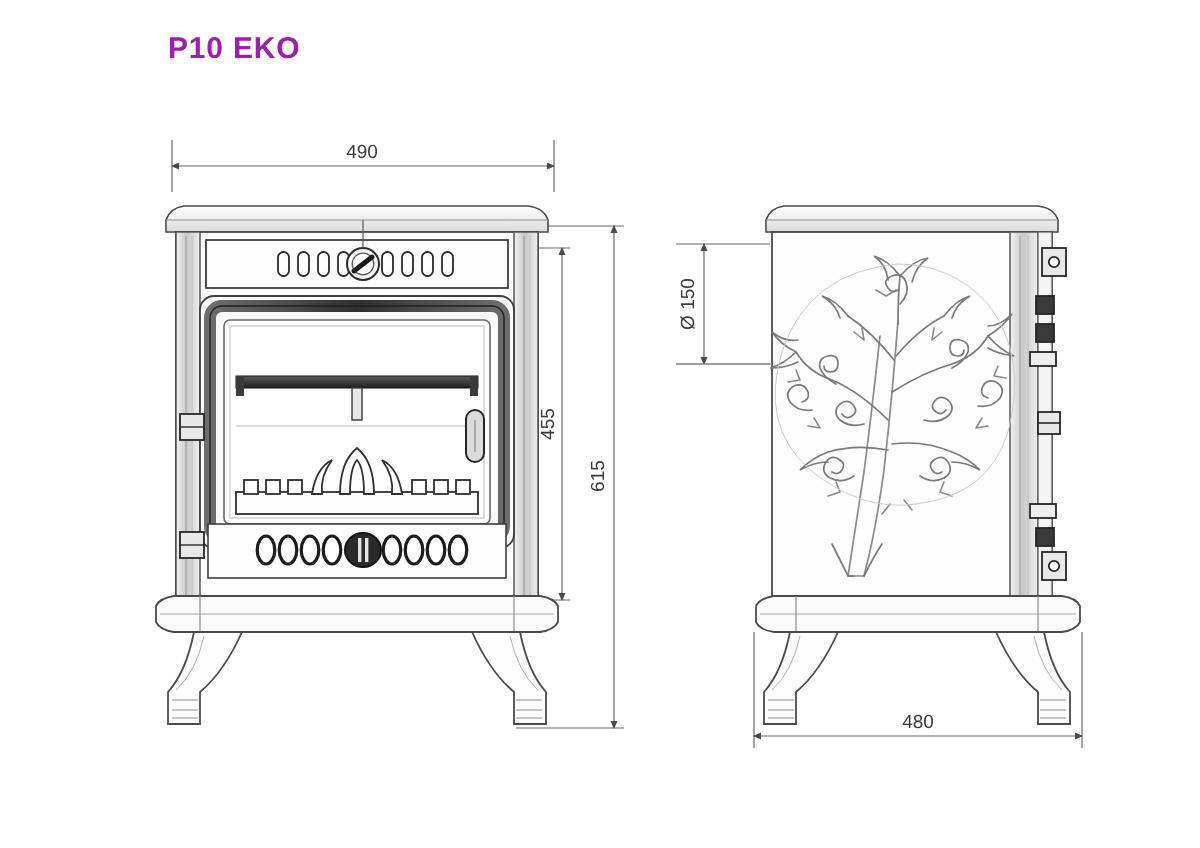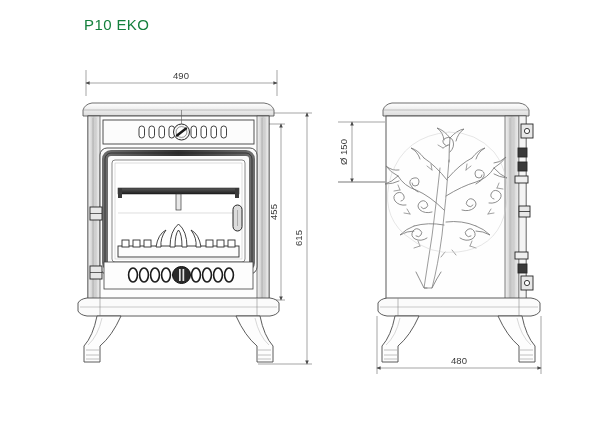--- a/index.html
+++ b/index.html
@@ -4,21 +4,21 @@
 <style>
   html,body{margin:0;padding:0;}
   body{
     width:600px;height:424px;background:#ffffff;
     font-family:"Liberation Sans", sans-serif;
     overflow:hidden;position:relative;
   }
   #stage{position:absolute;left:0;top:0;width:600px;height:424px;}
   #title{
     position:absolute;left:84px;top:16px;
-    font-size:15px;font-weight:normal;color:#15803d;
+    font-size:15px;font-weight:bold;color:#a21caf;
     letter-spacing:0.4px;
   }
   svg{position:absolute;left:0;top:0;}
   .dimtxt{
     font-family:"Liberation Sans", sans-serif;
     font-size:9.5px;fill:#3a3a3a;
   }
 </style>
 </head>
 <body>

